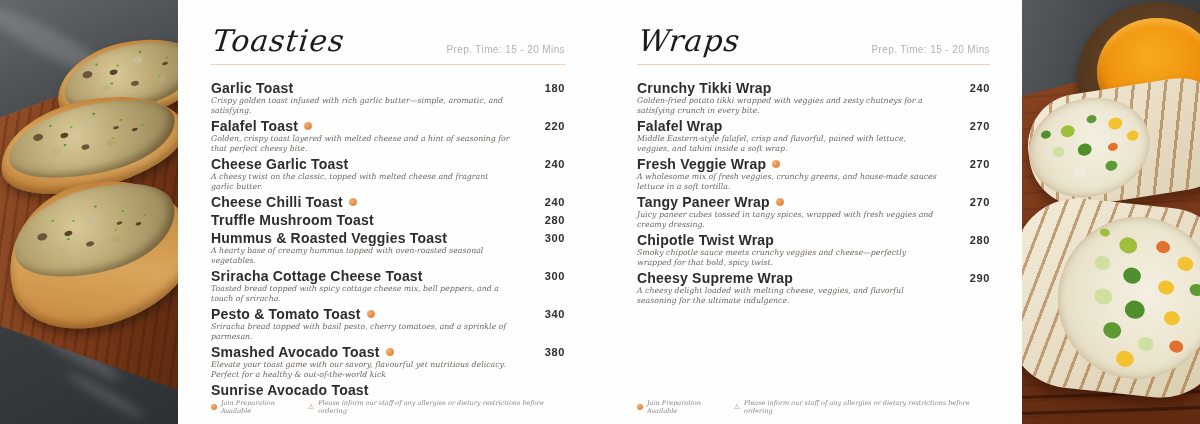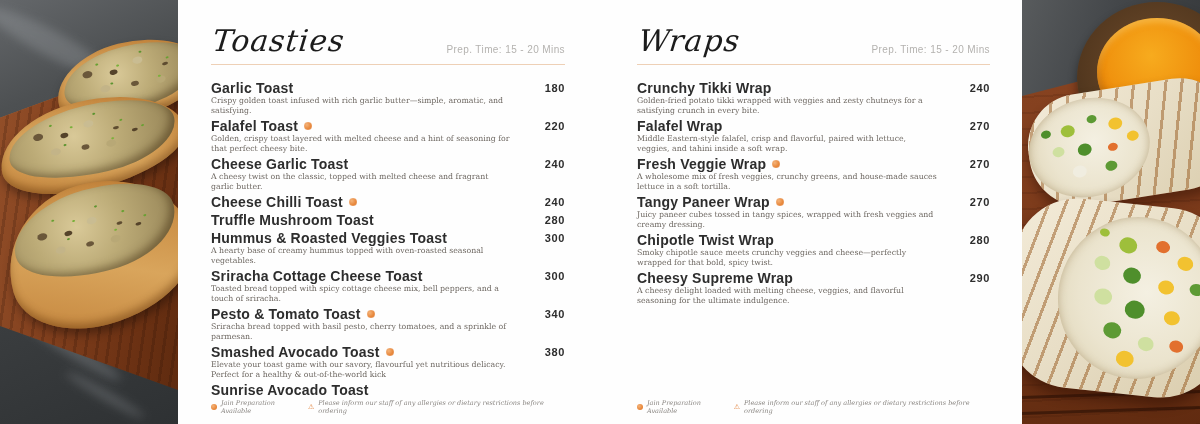--- a/index.html
+++ b/index.html
@@ -21,21 +21,21 @@
 
   .items { margin-top:16px; }
   .item { margin-bottom:4px; }
   .item .row { display:flex; align-items:center; }
   .nm { font-size:14px; font-weight:700; color:#2d2d2d; line-height:14px; letter-spacing:.2px; }
   .jain-badge { width:8px; height:8px; border-radius:50%; margin-left:6px; flex:none;
                 background:radial-gradient(circle at 35% 35%, #f4b379 0%, #e8883c 55%, #dd7326 100%);
                 box-shadow: inset 0 0 1px #fff; }
   .spacer { flex:1; }
   .pr { font-size:11px; font-weight:700; color:#2d2d2d; letter-spacing:.6px; }
-  .ds { font-family:"DejaVu Serif", serif; font-size:7.8px; line-height:9.5px;
+  .ds { font-family:"DejaVu Serif", serif; font-style:italic; font-size:7.8px; line-height:9.5px;
         color:#6e6862; max-width:300px; margin-top:1px; }
 
   .col-footer { position:absolute; bottom:9px; right:0; display:flex; align-items:center; gap:4px;
                 font-family:"DejaVu Serif", serif; font-style:italic; font-size:6.5px; color:#8a8682; }
   .jain-dot { width:6px; height:6px; border-radius:50%; flex:none;
               background:radial-gradient(circle at 35% 35%, #f4b379 0%, #e8883c 60%, #dd7326 100%); }
   .warn { color:#e07b30; font-size:7px; font-style:normal; line-height:7px; }
 
   
   .photo-left { position:absolute; left:0; top:0; width:178px; height:424px; overflow:hidden;

